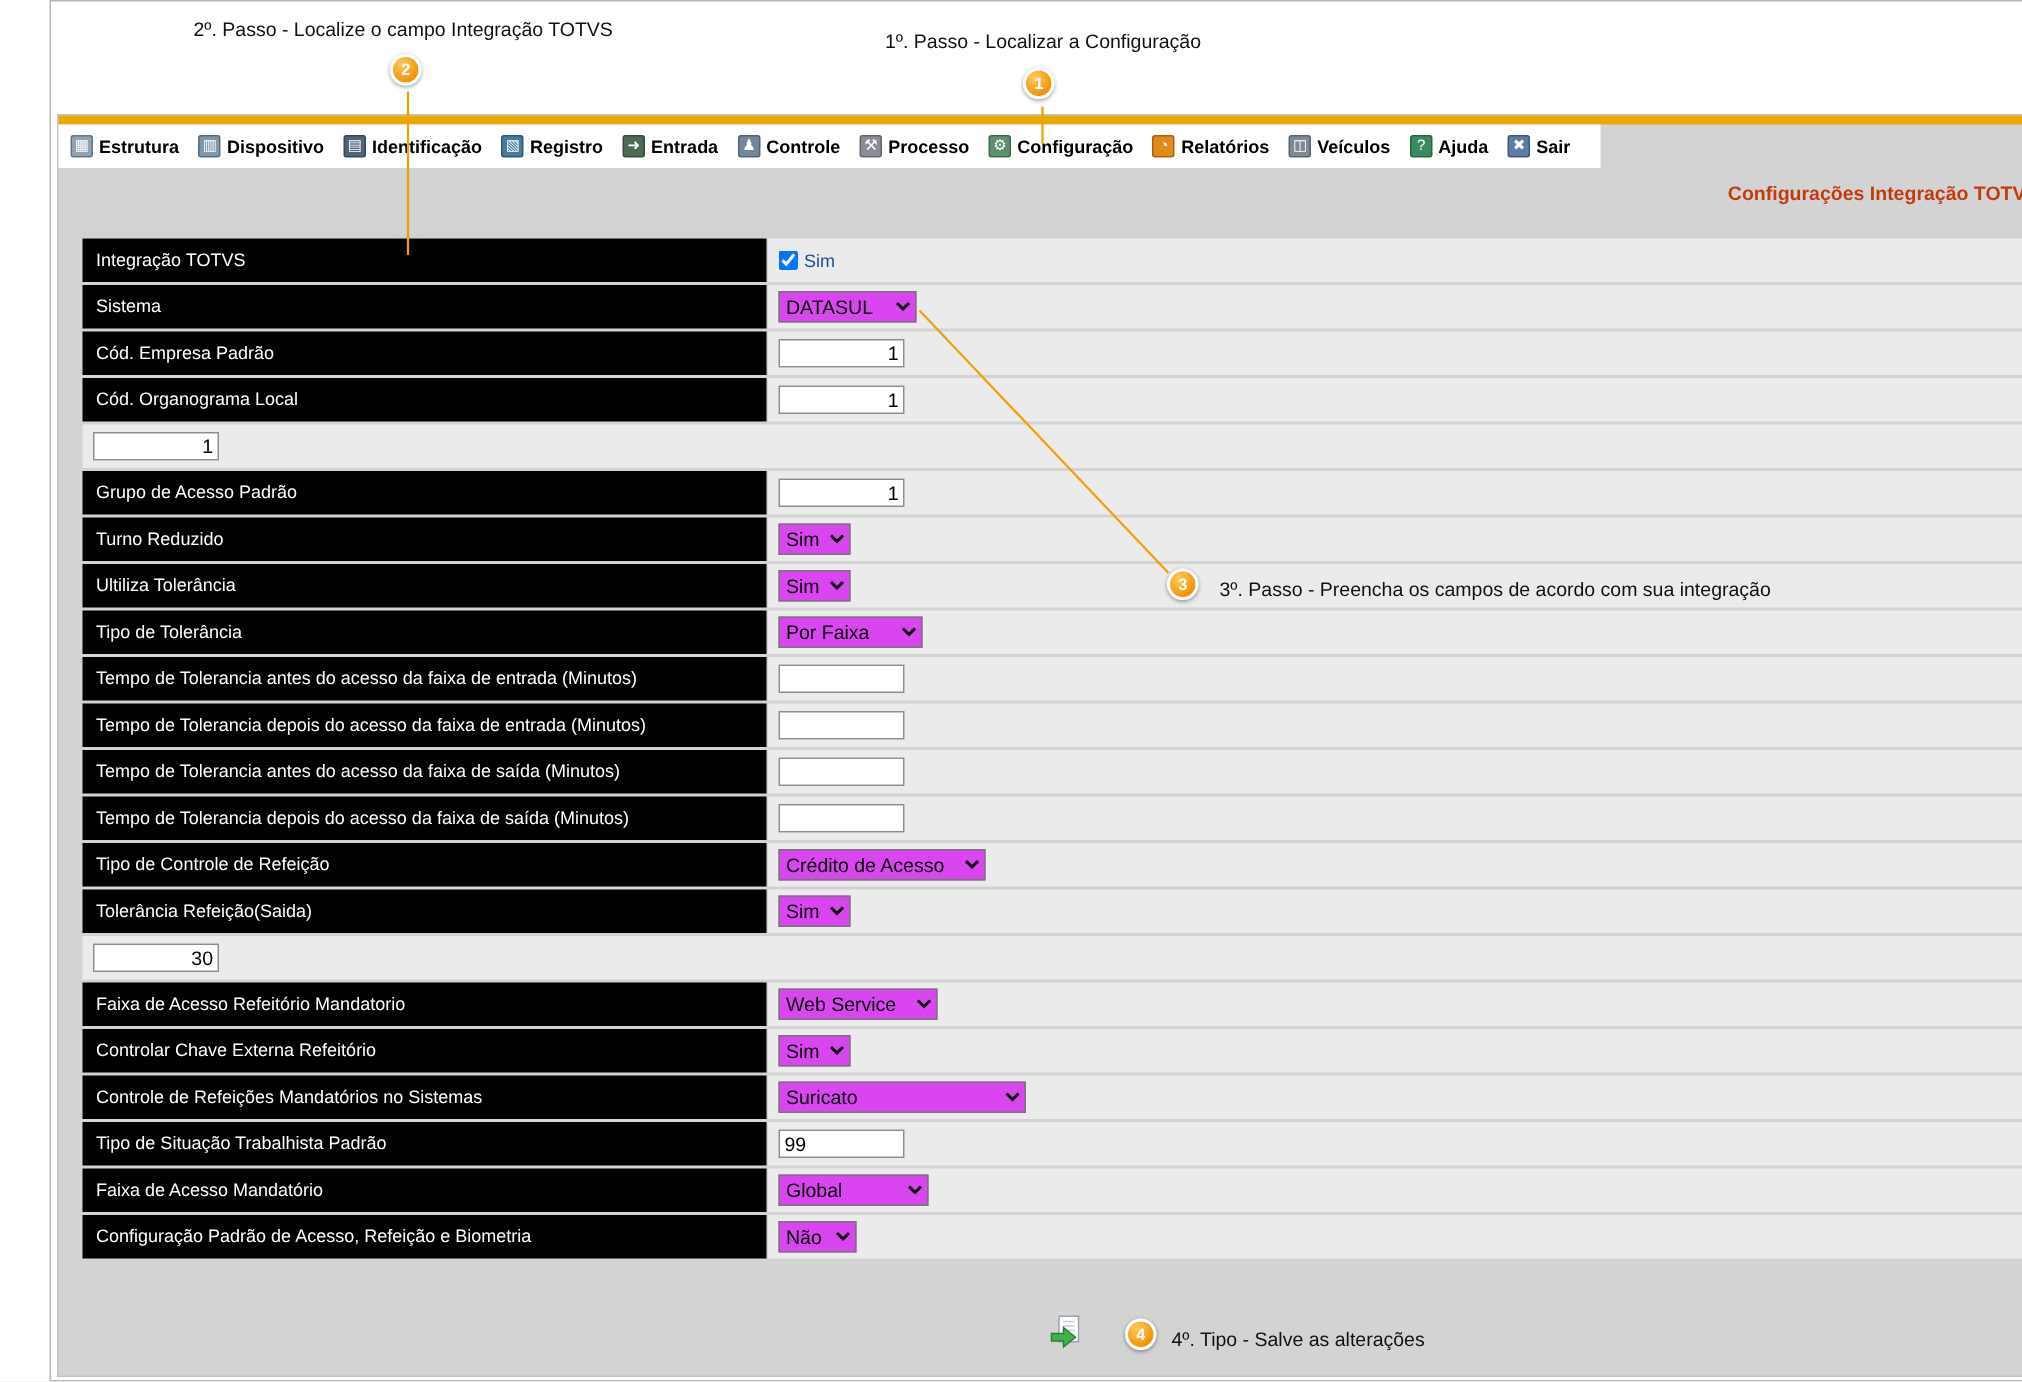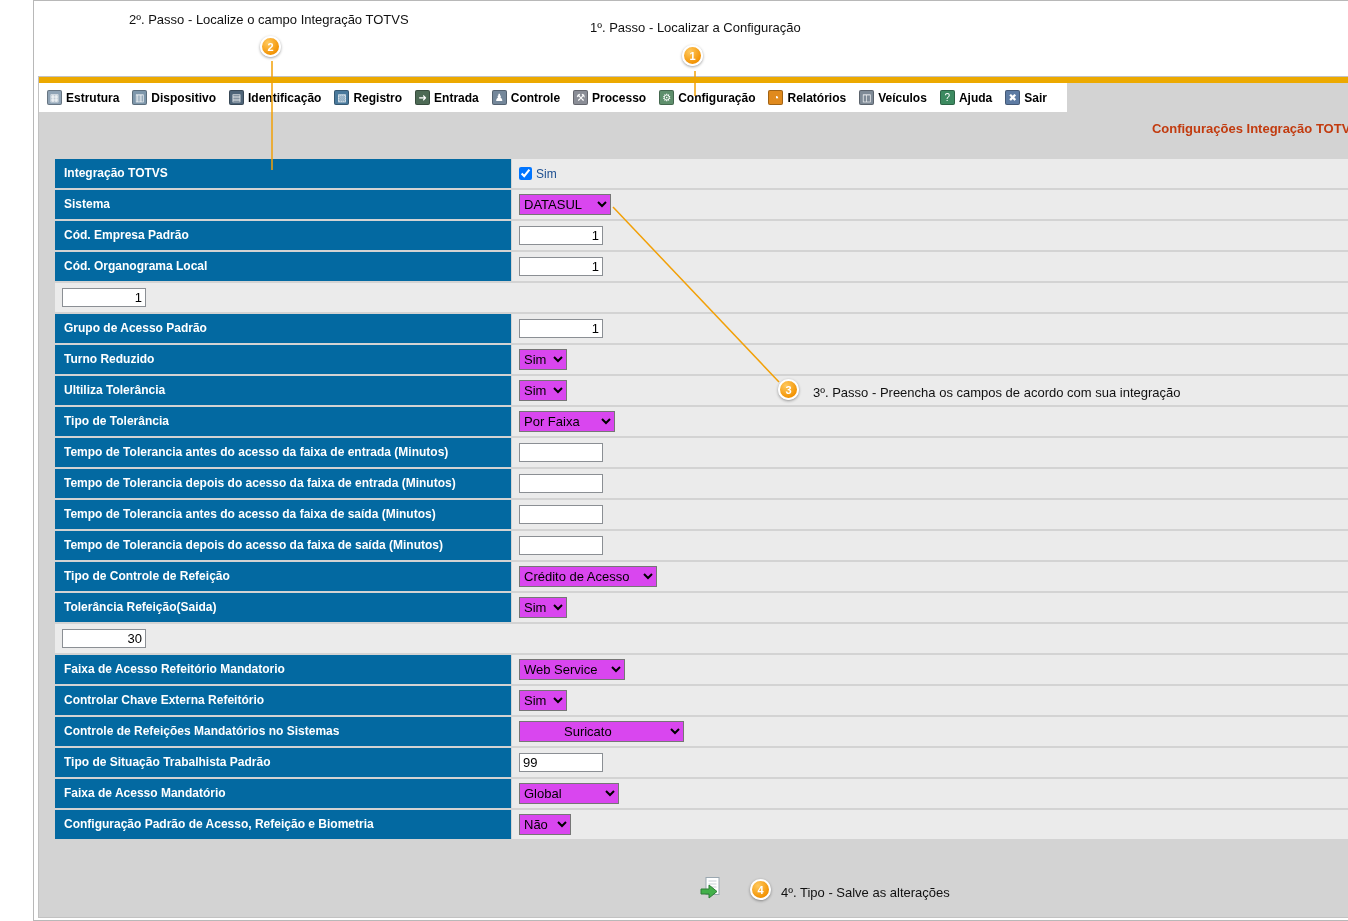--- a/index.html
+++ b/index.html
@@ -20,22 +20,22 @@
   .menu-icon { width:15px; height:15px; border-radius:2px; color:#fff; font-size:10px;
                line-height:15px; text-align:center; display:inline-block; flex:0 0 15px;
                box-shadow:inset 0 0 0 1px rgba(0,0,0,.28); }
   .menu-label { font-size:12px; font-weight:bold; color:#000; white-space:nowrap; }
 
   .page-title { position:absolute; top:44px; right:16px; font-size:13px;
                 font-weight:bold; color:#c23b0f;text-align:center; }
 
   .config-form { position:absolute; left:16px; top:82px; width:1306px; }
   .form-row { display:flex; margin-bottom:2px; height:29px; }
-  .row-label { width:456px; background:#0369a1; color:#ffffff; font-size:12px;
-               font-weight:bold; line-height:29px; padding:0 9px; margin-right:1px;
+  .row-label { width:456px; background:#000000; color:#ffffff; font-size:12px;
+               font-weight:normal; line-height:29px; padding:0 9px; margin-right:1px;
                white-space:nowrap; overflow:hidden; }
   .row-value { flex:1; background:#ebebeb; display:flex; align-items:center; padding-left:7px; }
   .row-value select { height:21px; font-size:13px; font-family:inherit;
                       background:#d946ef; border:1px solid #767676; }
   .row-value input[type=text] { height:19px; border:1px solid #8b8f94; font-size:13px;
                                 font-family:inherit; padding:0 3px; background:#ffffff; }
   .row-value input[type=checkbox] { width:13px; height:13px; }
   .cb-label { font-size:12px; color:#1d4f91; margin-left:4px; }
 
   .save-button { position:absolute; left:660px; top:799px; width:24px; height:24px; cursor:pointer; }
@@ -241,21 +241,21 @@
         </div>
         <div class="form-row">
           <div class="row-label">Controlar Chave Externa Refeitório</div>
           <div class="row-value">
             <select style="width: 48px;"><option>Sim</option></select>
           </div>
         </div>
         <div class="form-row">
           <div class="row-label">Controle de Refeições Mandatórios no Sistemas</div>
           <div class="row-value">
-            <select style="width: 165px; padding-left: 40px;"><option>Suricato</option></select>
+            <select style="width: 165px;"><option>Suricato</option></select>
           </div>
         </div>
         <div class="form-row">
           <div class="row-label">Tipo de Situação Trabalhista Padrão</div>
           <div class="row-value">
             <input type="text" value="99" style="width: 84px;">
           </div>
         </div>
         <div class="form-row">
           <div class="row-label">Faixa de Acesso Mandatório</div>

